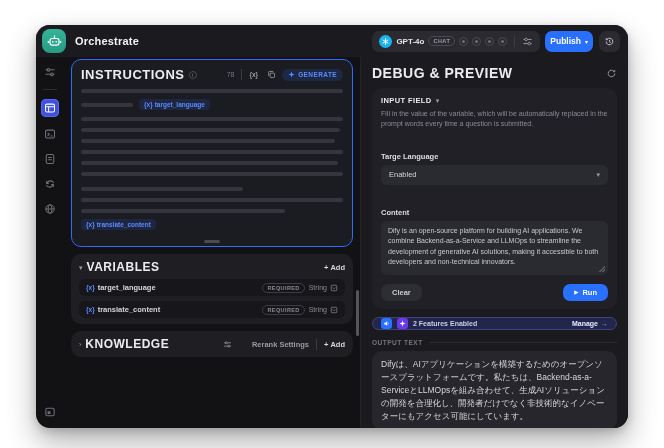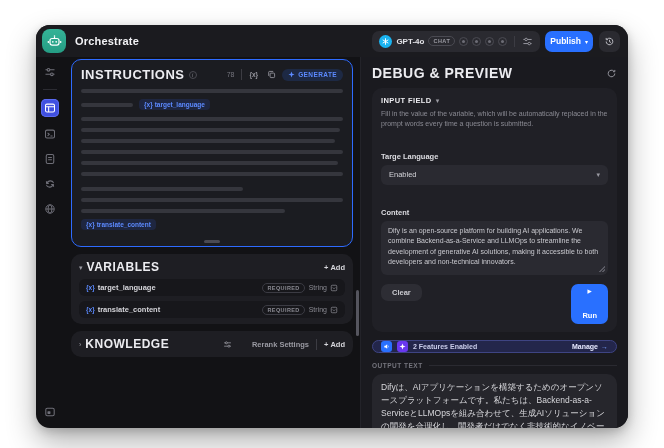--- a/index.html
+++ b/index.html
@@ -80,21 +80,21 @@
   .f-label { margin-top:23px; font-size:7.5px; font-weight:700; color:#dcdce1; }
   .select { margin-top:4px; height:20px; background:#2a2a31; border-radius:6px; display:flex; align-items:center;
     justify-content:space-between; padding:0 8px; font-size:7.5px; color:#d3d3d8; }
   .textarea { margin-top:4px; background:#2a2a31; border-radius:6px; padding:5px 7px 7px; font-size:7px; line-height:1.5;
     color:#c9c9cf; position:relative; }
   .ta-grip { position:absolute; right:3px; bottom:3px; width:6px; height:6px;
     background:linear-gradient(135deg,transparent 50%,#5a5a63 50%,#5a5a63 60%,transparent 60%,transparent 75%,#5a5a63 75%,#5a5a63 85%,transparent 85%); }
   .btn-row { display:flex; align-items:flex-start; margin-top:9px; }
   .btn-clear { background:#2d2d34; border-radius:7px; padding:4px 11px; font-size:7.5px; font-weight:600; color:#c9c9cf; }
   .btn-run { margin-left:auto; background:#2970ff; border-radius:7px; padding:4px 11px; font-size:7.5px; font-weight:700; color:#fff;
-    display:flex; align-items:center; gap:17px;flex-direction:column; }
+    display:flex; align-items:center; gap:4px; }
   .btn-run .pl { font-size:5.5px; }
 
   .feat-bar { margin-top:8px; height:21px; background:#23264b; border:1px solid #3e4483; border-radius:8px;
     display:flex; align-items:center; gap:5px; padding:0 8px; }
   .feat-ic { width:11px; height:11px; border-radius:3px; display:flex; align-items:center; justify-content:center; flex:none; }
   .feat-label { font-size:7px; color:#c9cce9; font-weight:600; }
   .manage { margin-left:auto; display:flex; align-items:center; gap:3px; font-size:7px; font-weight:700; color:#e8eaff; }
   .manage .ar { color:#7aa2ff; }
 
   .out-head { display:flex; align-items:center; margin-top:9px; }

